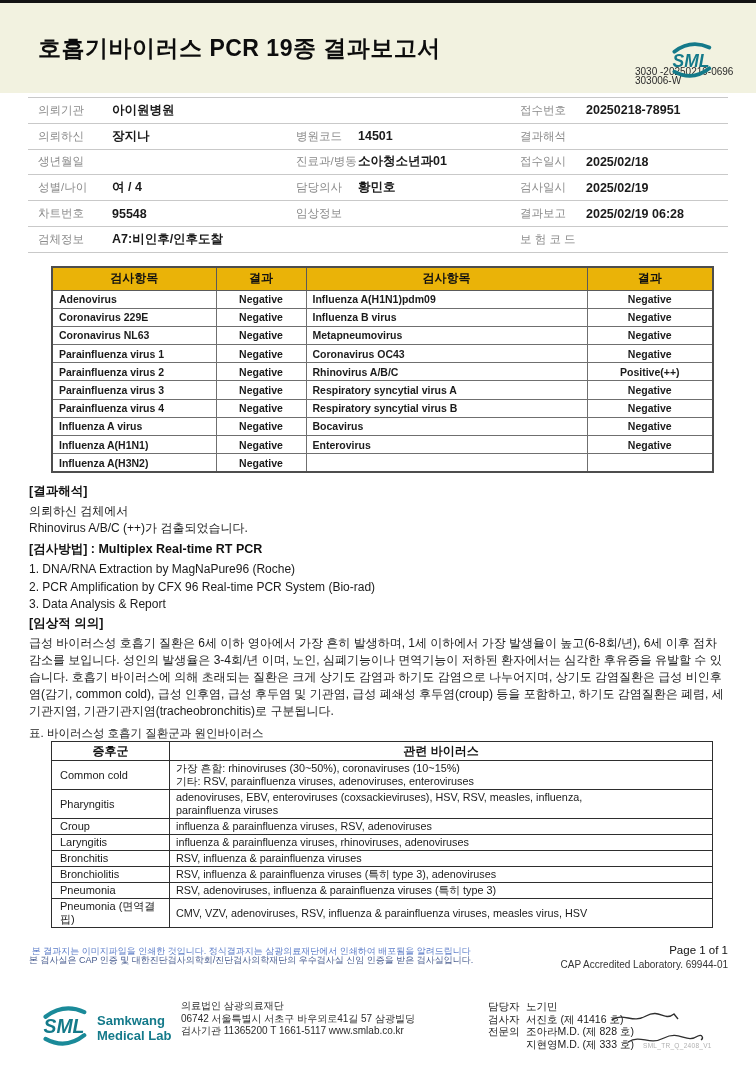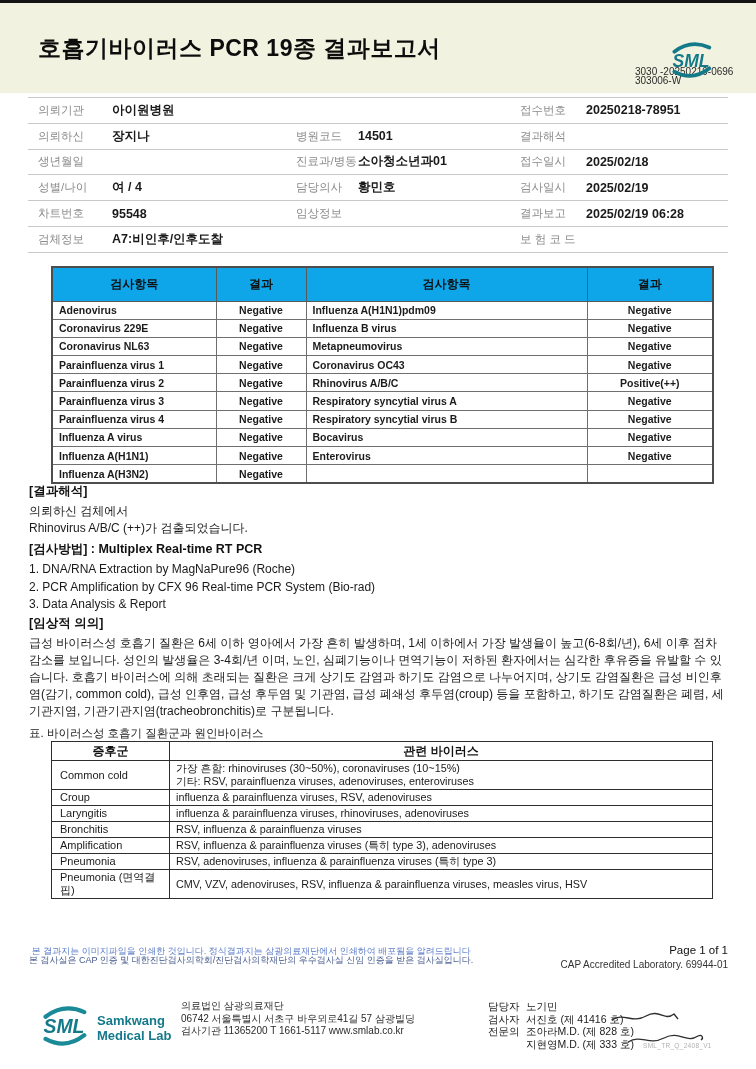--- a/index.html
+++ b/index.html
@@ -13,21 +13,21 @@
   .logo-top { position:absolute; left:666px; top:34px; }
 
   
   .ptable { position:absolute; left:28px; top:97px; width:700px; border-bottom:1px solid #c9c9c9; }
   .prow { display:grid; grid-template-columns:74px 184px 62px 162px 66px 142px; height:25.8px; align-items:center; border-top:1px solid #c9c9c9; padding-left:10px; }
   .plabel { font-size:11.5px; color:#8a8a8a; }
   .pvalue { font-size:12.5px; font-weight:600; color:#1a1a1a; }
 
   
   .rtable { position:absolute; left:51px; top:266px; width:661px; border-collapse:collapse; table-layout:fixed; border:2px solid #4d4d4d; }
-  .rtable th { background:#0ea5e9; border:1px solid #5a5a5a; height:34px; font-size:12px; font-weight:700; color:#111; text-align:center; }
+  .rtable th { background:#eab308; border:1px solid #5a5a5a; height:23px; font-size:12px; font-weight:700; color:#111; text-align:center; }
   .rtable td { border:1px solid #6f6f6f; height:18.2px; font-size:10.5px; font-weight:700; color:#1b1b1b; padding:0 0 0 6px; overflow:hidden; white-space:nowrap;margin-top:46px; }
   .rtable td.res { text-align:center; padding:0; }
   .pos { color:#e60000; }
 
   
   .sec { position:absolute; left:29px; width:702px; font-size:12px; color:#1a1a1a; line-height:17px; }
   .sec-title { font-size:12.5px; font-weight:700; color:#111; margin-bottom:3px; }
   .caption { position:absolute; left:29px; top:726px; font-size:11.5px; color:#1a1a1a; }
 
   
@@ -230,33 +230,38 @@
         <tr>
       <th>증후군</th>
       <th>관련 바이러스</th>
     </tr>
     <tr>
           <td class="syn">Common cold</td>
           <td class="vir">가장 흔함: rhinoviruses (30~50%), coronaviruses (10~15%)
 기타: RSV, parainfluenza viruses, adenoviruses, enteroviruses</td>
         </tr>
     <tr>
+          <td class="syn">Pharyngitis</td>
+          <td class="vir">adenoviruses, EBV, enteroviruses (coxsackieviruses), HSV, RSV, measles, influenza,
+parainfluenza viruses</td>
+        </tr>
+    <tr>
           <td class="syn">Croup</td>
           <td class="vir">influenza &amp; parainfluenza viruses, RSV, adenoviruses</td>
         </tr>
     <tr>
           <td class="syn">Laryngitis</td>
           <td class="vir">influenza &amp; parainfluenza viruses, rhinoviruses, adenoviruses</td>
         </tr>
     <tr>
           <td class="syn">Bronchitis</td>
           <td class="vir">RSV, influenza &amp; parainfluenza viruses</td>
         </tr>
     <tr>
-          <td class="syn">Amplification</td>
+          <td class="syn">Bronchiolitis</td>
           <td class="vir">RSV, influenza &amp; parainfluenza viruses (특히 type 3), adenoviruses</td>
         </tr>
     <tr>
           <td class="syn">Pneumonia</td>
           <td class="vir">RSV, adenoviruses, influenza &amp; parainfluenza viruses (특히 type 3)</td>
         </tr>
     <tr>
           <td class="syn">Pneumonia (면역결핍)</td>
           <td class="vir">CMV, VZV, adenoviruses, RSV, influenza &amp; parainfluenza viruses, measles virus, HSV</td>
         </tr>

